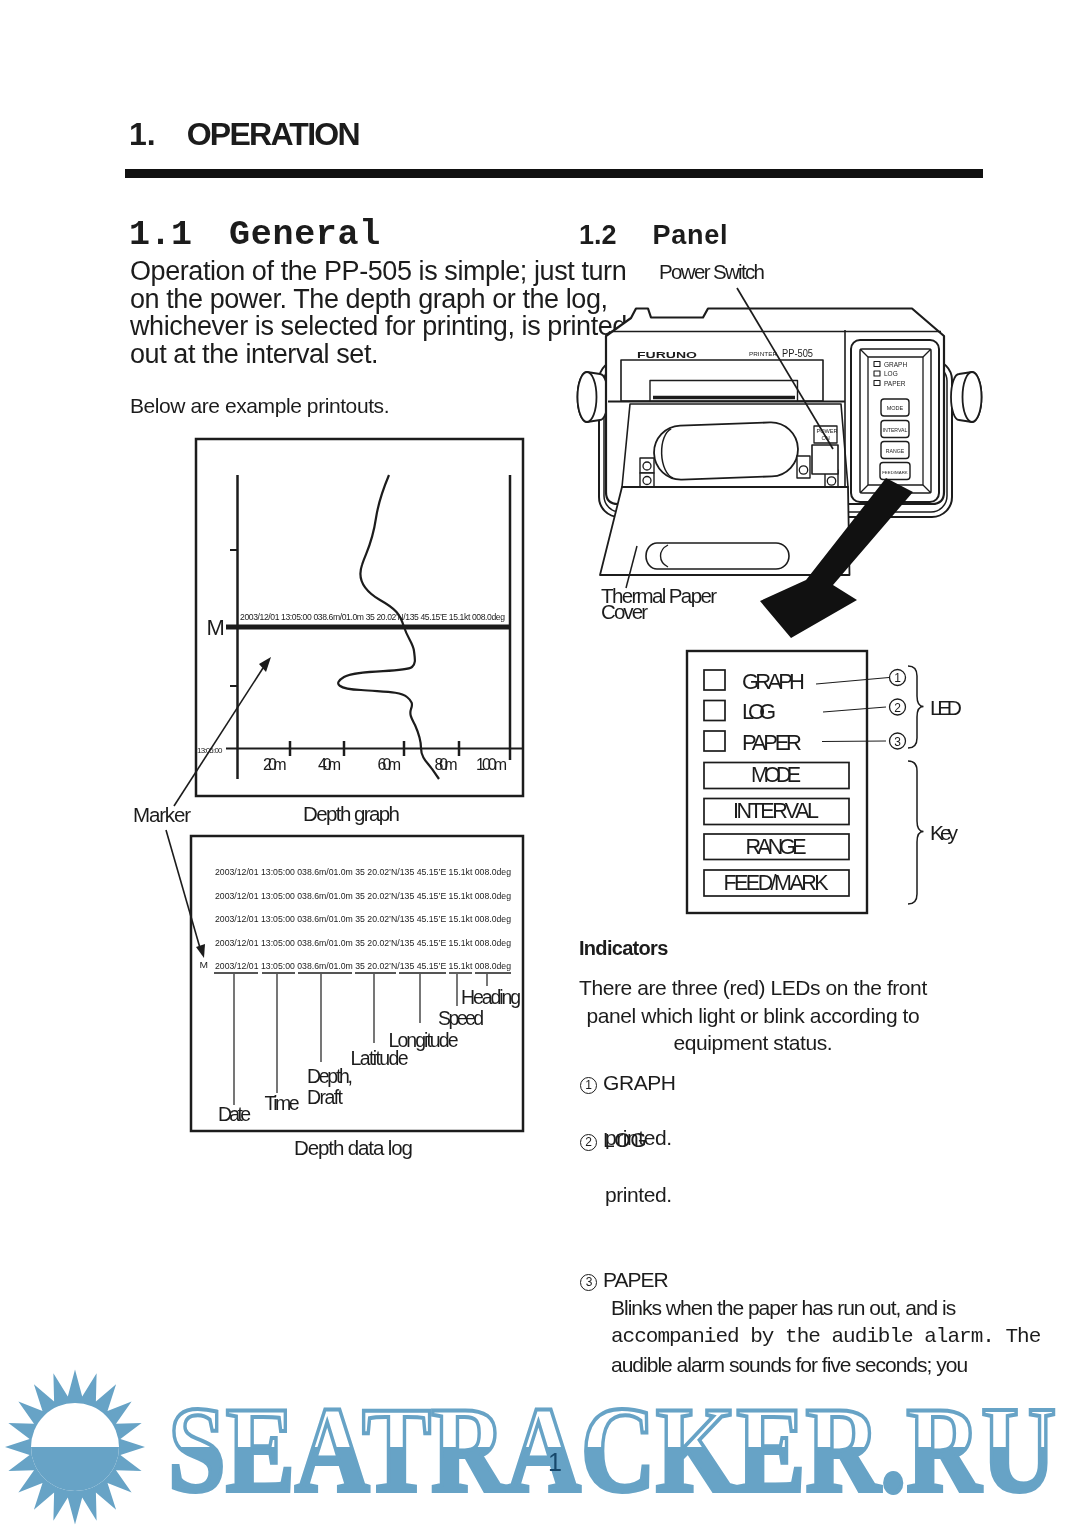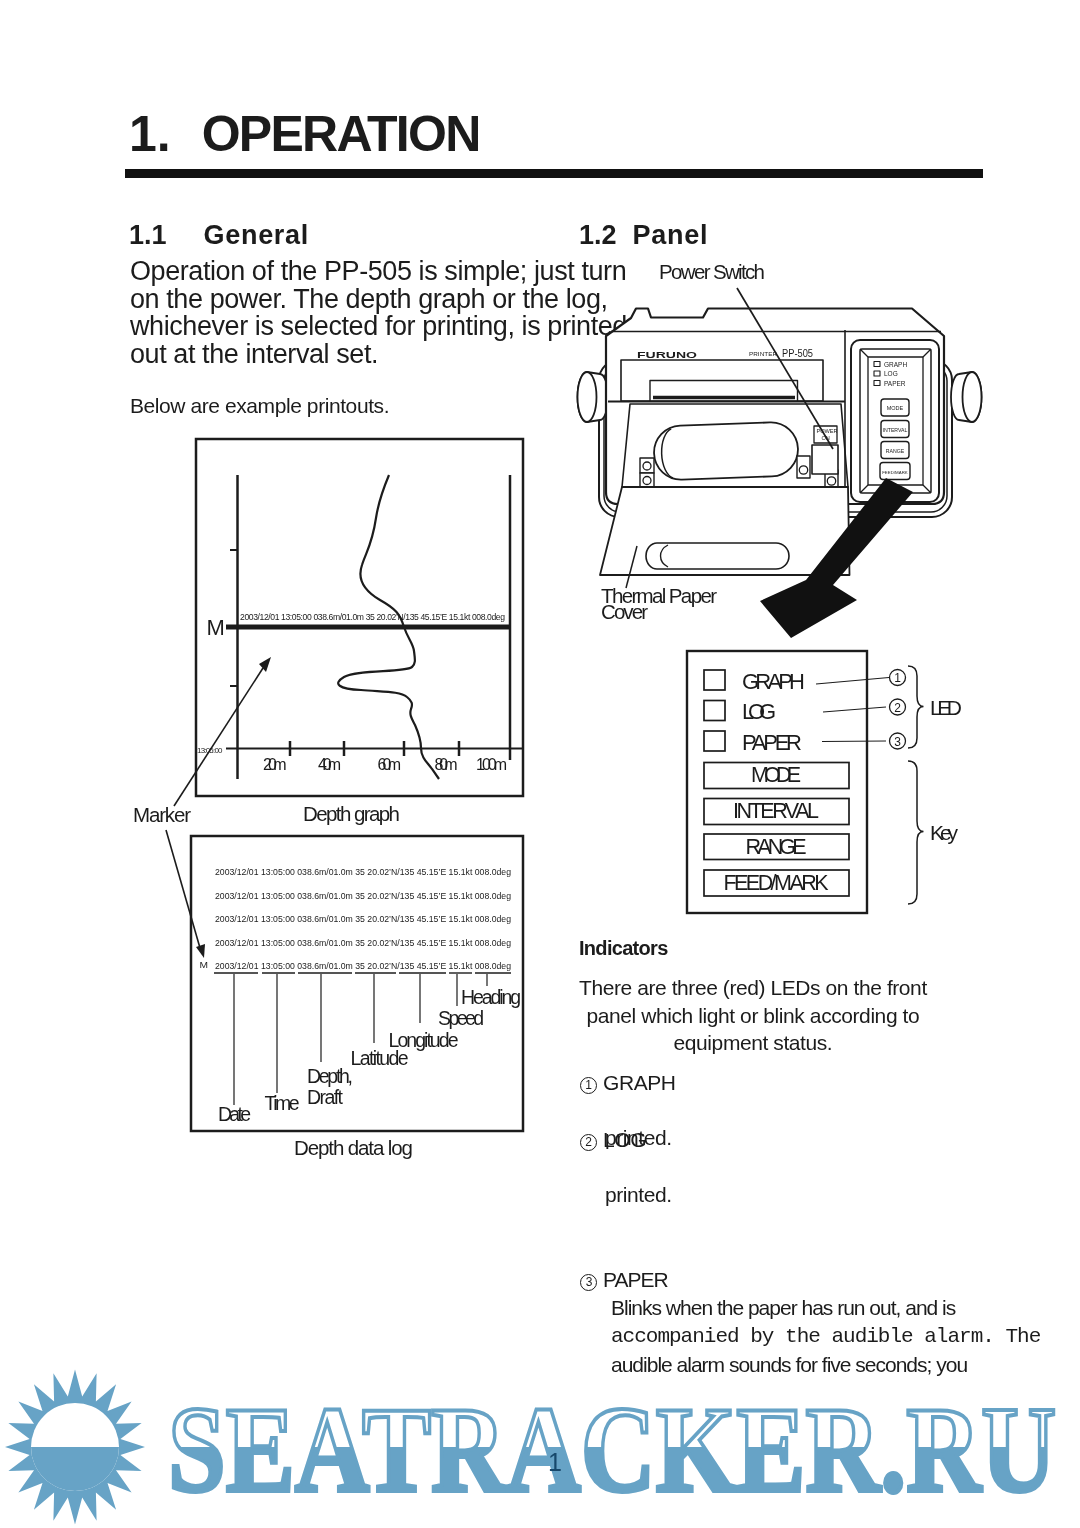--- a/index.html
+++ b/index.html
@@ -8,25 +8,25 @@
 .abs{position:absolute;}
 .b{font-weight:bold;}
 .nw{white-space:nowrap;}
 .t{letter-spacing:-0.42px;}
 .num{display:inline-block;box-sizing:border-box;width:17px;height:17px;border:1.4px solid #1c1c1c;border-radius:50%;
   font-size:12px;line-height:14.5px;text-align:center;vertical-align:1.5px;margin-right:6px;}
 </style>
 </head>
 <body>
 
-<div class="abs b nw" style="left:129px;top:109px;font-size:50px;line-height:50px;"><span>1.</span><span style="margin-left:31px;letter-spacing:-1.75px;">OPERATION</span></div>
+<div class="abs b nw" style="left:129px;top:109px;font-size:32px;line-height:50px;"><span>1.</span><span style="margin-left:31px;letter-spacing:-1.75px;">OPERATION</span></div>
 <div class="abs" style="left:125px;top:169px;width:858px;height:9px;background:#111;"></div>
 
-<div class="abs b nw" style="left:129px;top:222px;font-size:27px;line-height:27px;"><span>1.1</span><span style="margin-left:37px;letter-spacing:0.7px;">General</span></div>
-<div class="abs b nw" style="left:579px;top:222px;font-size:27px;line-height:27px;"><span>1.2</span><span style="margin-left:16px;letter-spacing:0.7px;">Panel</span></div>
+<div class="abs b nw" style="left:129px;top:222px;font-size:35px;line-height:27px;font-family:Liberation Mono, monospace;"><span>1.1</span><span style="margin-left:37px;letter-spacing:0.7px;">General</span></div>
+<div class="abs b nw" style="left:579px;top:222px;font-size:27px;line-height:27px;"><span>1.2</span><span style="margin-left:36px;letter-spacing:0.7px;">Panel</span></div>
 
 <div class="abs nw t" style="left:130px;top:258px;font-size:27px;line-height:27.5px;">
 Operation of the PP-505 is simple; just turn<br>
 on the power. The depth graph or the log,<br>
 whichever is selected for printing, is printed<br>
 out at the interval set.</div>
 <div class="abs nw t" style="left:130px;top:394px;font-size:21px;">Below are example printouts.</div>
 
 <svg class="abs" style="left:0;top:0;" width="1080" height="1528" viewBox="0 0 1080 1528">
 <g fill="#1c1c1c" font-family="Liberation Sans,sans-serif" font-size="20.5" lengthAdjust="spacingAndGlyphs">

